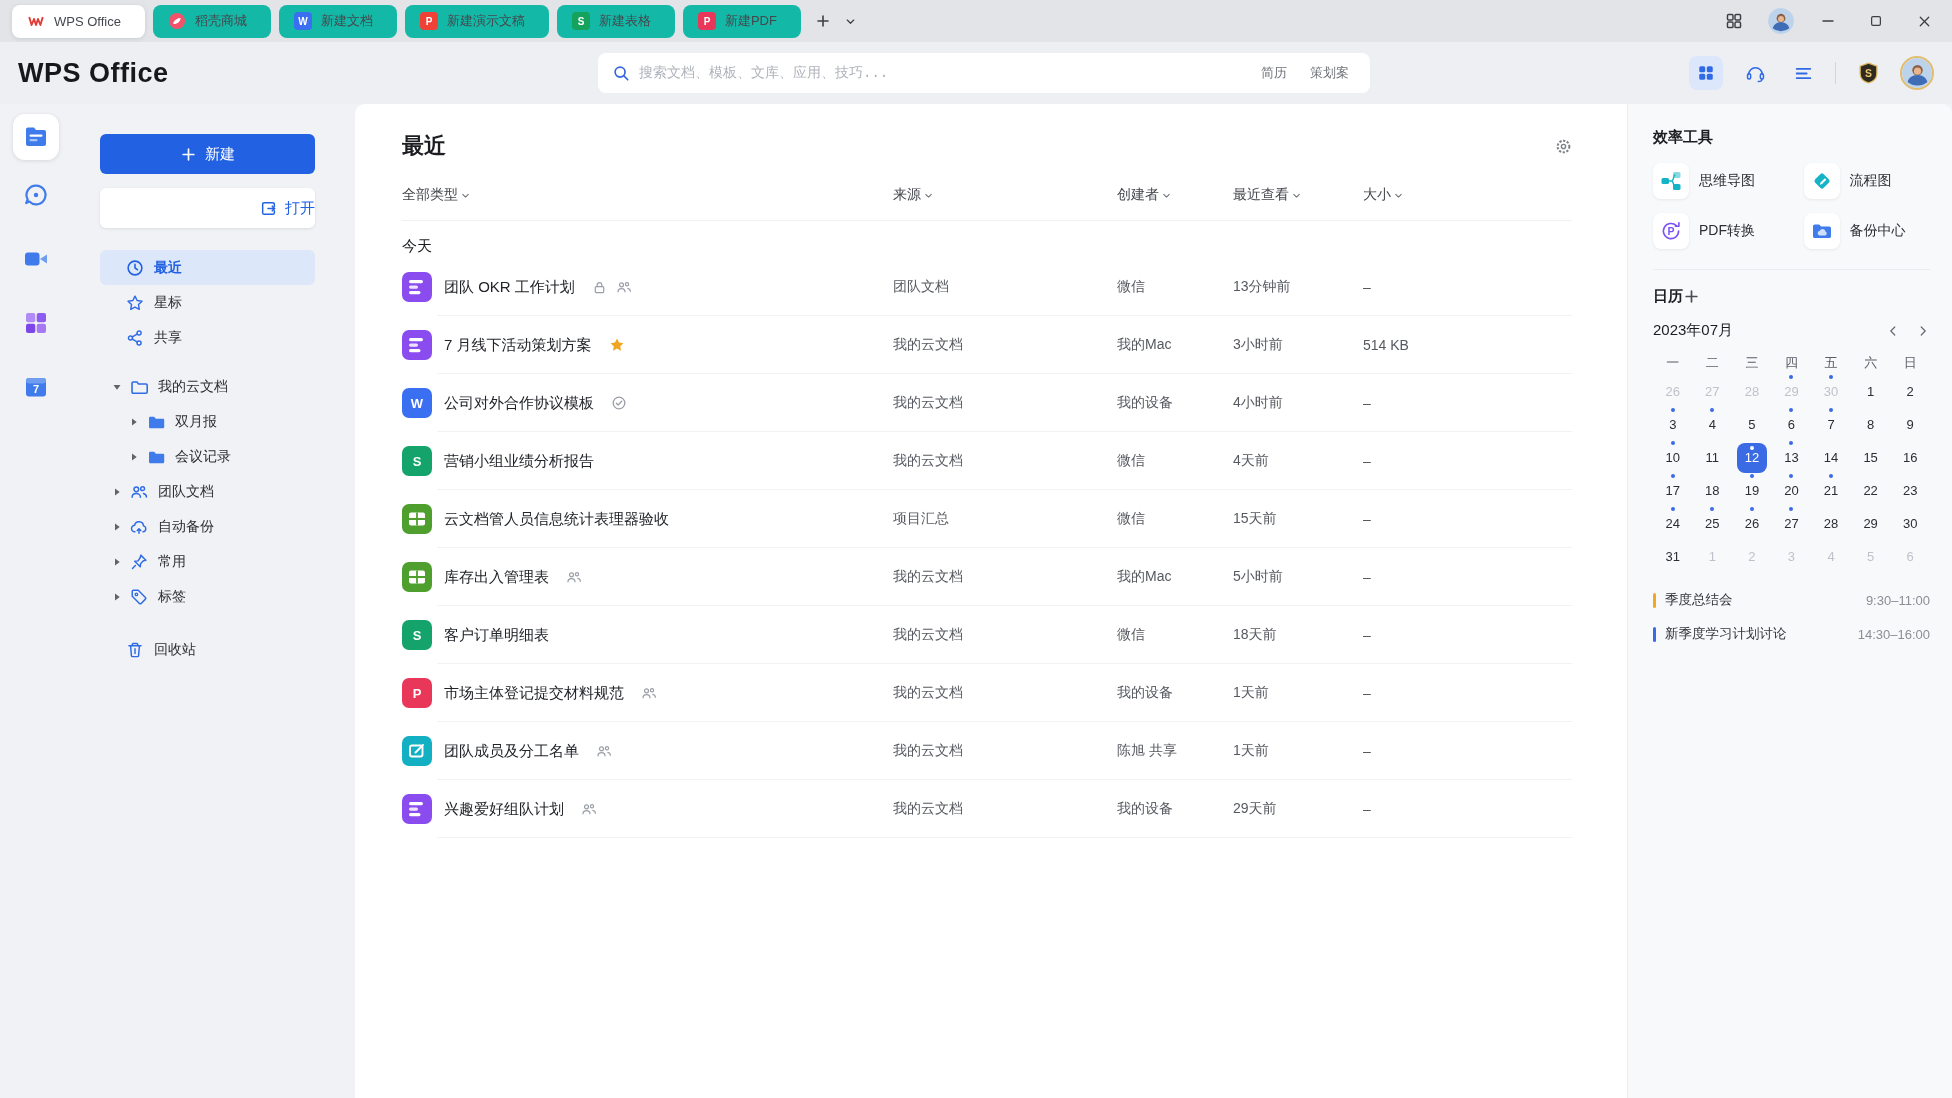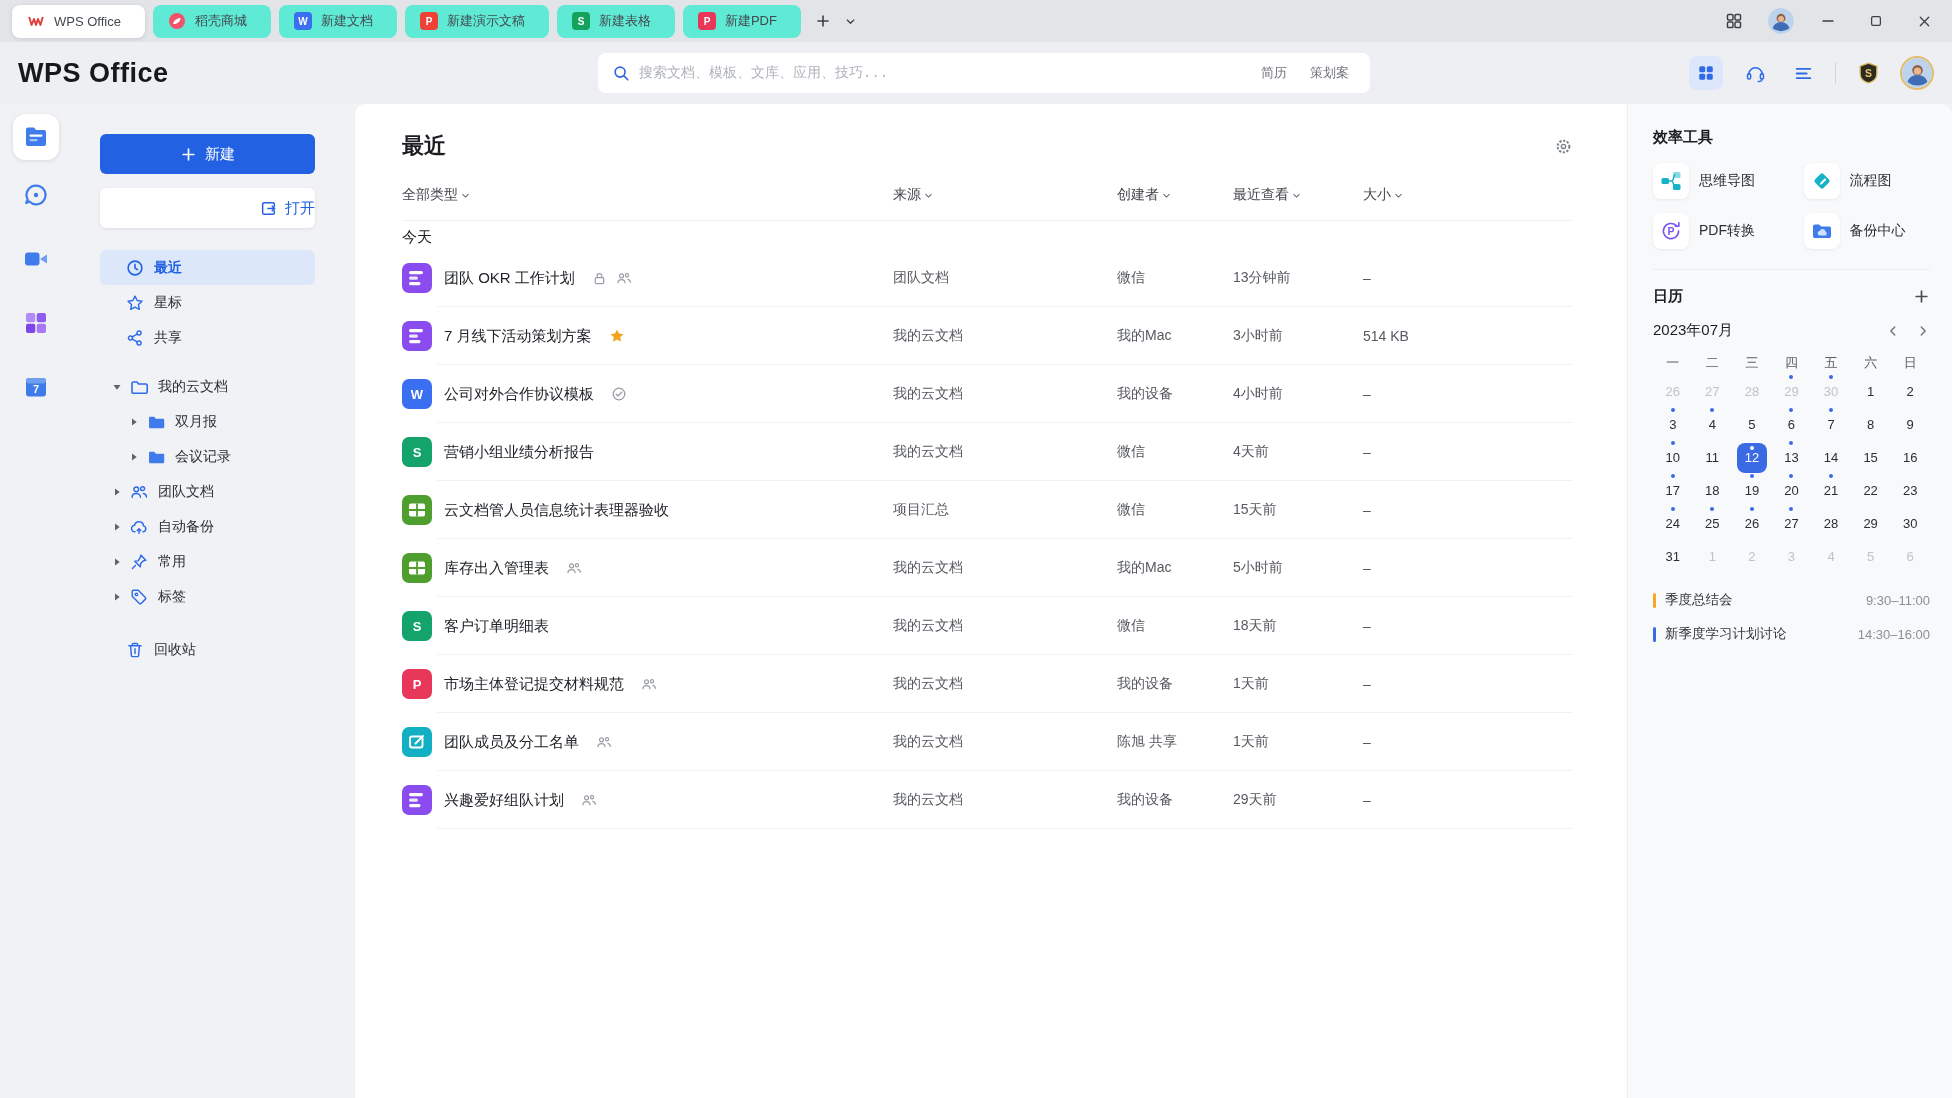--- a/index.html
+++ b/index.html
@@ -6,21 +6,21 @@
   html,body{width:1952px;height:1098px;overflow:hidden}
   body{font-family:"Liberation Sans","DejaVu Sans",sans-serif;background:#e2e4e8}
   button{background:none;border:none;cursor:pointer;font-family:inherit}
   input{font-family:Liberation Mono, monospace}
   svg{display:block}
   .app{width:1952px;height:1098px;display:flex;flex-direction:column}
 
   
   .tabbar{height:42px;flex:none;background:#e2e4e8;display:flex;align-items:center;padding:0 14px 0 12px}
   .tabs{display:flex;align-items:center}
-  .tab{display:flex;align-items:center;gap:9px;height:33px;padding:0 24px 0 15px;border-radius:8px;margin-right:8px;background:#5eead4;font-size:13px;color:#44484e;cursor:pointer;white-space:nowrap}
+  .tab{display:flex;align-items:center;gap:9px;height:33px;padding:0 24px 0 15px;border-radius:8px;margin-right:8px;background:#14b8a6;font-size:13px;color:#44484e;cursor:pointer;white-space:nowrap}
   .tab.active{background:#fff;box-shadow:0 1px 4px rgba(60,64,72,.14)}
   .tb-btn{display:flex;align-items:center;justify-content:center;width:28px;height:28px;border-radius:6px}
   .tb-right{margin-left:auto;display:flex;align-items:center;gap:20px}
   .tb-avatar{width:26px;height:26px;border-radius:50%;overflow:hidden;cursor:pointer}
 
   
   .header{height:62px;flex:none;background:#edeff3;display:flex;align-items:center;padding:0 18px;position:relative}
   .logo{font-size:27px;font-weight:700;color:#16181c;letter-spacing:.5px;cursor:default}
   .search{position:absolute;left:598px;top:11px;width:772px;height:40px;background:#fff;border-radius:8px;display:flex;align-items:center;padding:0 14px;gap:9px}
   .search input{flex:1;border:none;outline:none;font-size:14px;color:#333;background:transparent}
@@ -52,37 +52,37 @@
   .tree-item .caret{width:10px;display:flex;flex:none}
   .tree-item .ticon{display:flex;margin-left:8px}
   .tree-item .tlabel{margin-left:10px;white-space:nowrap}
   .trash-wrap{margin-top:18px}
 
   .main{flex:1;background:#fff;border-radius:10px 0 0 0;padding:26px 55px 0 47px;min-width:0}
   .main-head{display:flex;align-items:center;justify-content:space-between;height:32px}
   .main-head h1{font-size:22px;color:#1b1d21;font-weight:700}
   .filters{display:grid;grid-template-columns:491px 224px 116px 130px 1fr;margin-top:24px;padding-bottom:16px;border-bottom:1px solid #f0f1f4}
   .filter{display:flex;align-items:center;gap:2px;font-size:14px;color:#43464c;cursor:pointer}
-  .group{margin-top:7px;font-size:15px;color:#191b1f;font-weight:500}
+  .group{margin-top:16px;font-size:15px;color:#191b1f;font-weight:500}
   .rows{margin-top:2px}
   .row{display:grid;grid-template-columns:491px 224px 116px 130px 1fr;height:58px;align-items:center;position:relative;cursor:pointer}
   .row::after{content:"";position:absolute;left:35px;right:0;bottom:0;height:1px;background:#f1f2f5}
   .fname{display:flex;align-items:center;gap:12px;font-size:15px;color:#212429;min-width:0}
   .fname .nm{white-space:nowrap}
   .badges{display:flex;align-items:center;gap:9px;margin-left:5px}
   .badges span{display:flex}
   .cell{font-size:14px;color:#56595f;white-space:nowrap}
 
   .rpanel{width:325px;flex:none;background:#f8f9fb;border-left:1px solid #ebedf0;border-radius:0 10px 0 0;padding:24px 22px 0 25px}
   .rp-title{font-size:15px;font-weight:700;color:#1b1d21}
   .tool-grid{display:grid;grid-template-columns:1fr 1fr;gap:14px 24px;margin-top:16px}
   .tool{display:flex;align-items:center;gap:10px;font-size:14px;color:#2b2e33;cursor:pointer}
   .tool-ic{width:36px;height:36px;border-radius:8px;background:#fff;box-shadow:0 1px 3px rgba(31,35,41,.08);display:flex;align-items:center;justify-content:center;flex:none}
   .calendar{margin-top:20px;border-top:1px solid #ececf0;padding-top:17px}
-  .cal-head{display:flex;justify-content:space-between;align-items:center}
+  .cal-head{display:flex;justify-content:flex-start;align-items:center}
   .cal-title{font-size:15px;font-weight:700;color:#1b1d21}
   .cal-month{display:flex;justify-content:space-between;align-items:center;margin-top:15px;font-size:15px;color:#1b1d21}
   .cal-nav{display:flex;gap:16px}
   .cal-week{display:grid;grid-template-columns:repeat(7,1fr);margin-top:14px}
   .wd{font-size:13px;color:#5a5e66;text-align:center}
   .cal-days{display:grid;grid-template-columns:repeat(7,1fr);margin-top:3px}
   .day{height:33px;position:relative;display:flex;align-items:center;justify-content:center;font-size:13px;color:#2b2e34;cursor:pointer}
   .day.muted{color:#bfc2c9}
   .day .num{width:28px;height:28px;display:flex;align-items:center;justify-content:center;border-radius:8px}
   .day.sel .num{background:#3b6be4;color:#fff;width:30px;height:30px}

